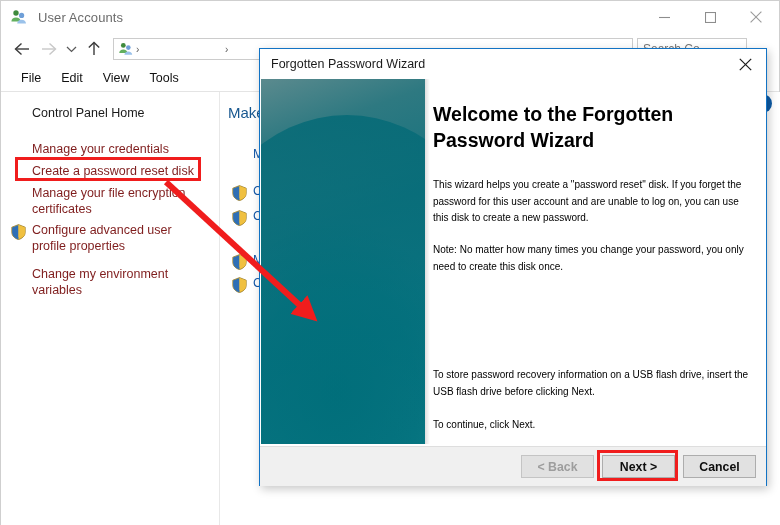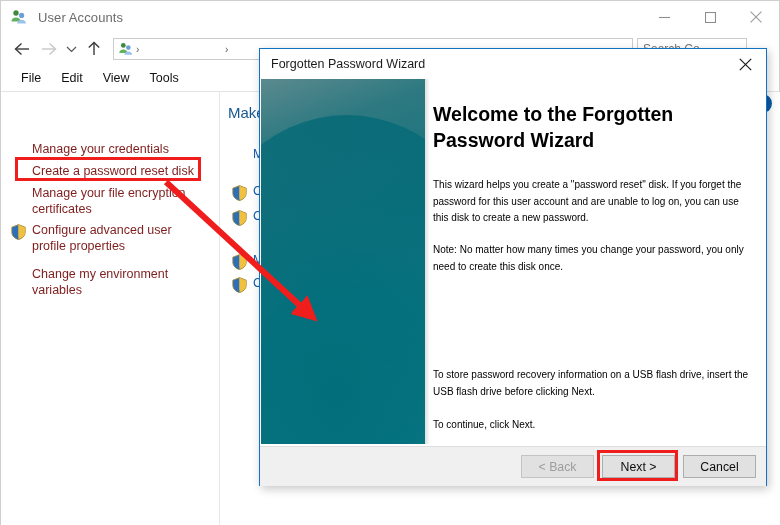--- a/index.html
+++ b/index.html
@@ -338,20 +338,21 @@
     height: 23px;
     font-family: "Liberation Sans", sans-serif;
     font-size: 12.3px;
     color: #0d0d0d;
     background: #e1e1e1;
     border: 1px solid #adadad;
     display: flex;
     align-items: center;
     justify-content: center;
     box-sizing: border-box;
+    font-weight: bold;
   }
   .dlg-btn.disabled { color: #9d9d9d; border-color: #c4c4c4; background:#e1e1e1; }
   .btn-wrap { position: relative; display: inline-block; }
   .btn-wrap.highlight::after {
     content: "";
     position: absolute;
     left: -5px; top: -5px;
     width: 81px; height: 31px;
     border: 3px solid #f01d1d;
     box-sizing: border-box;
@@ -459,20 +460,21 @@
 
   <div class="menubar">
     <span class="menu-item">File</span>
     <span class="menu-item">Edit</span>
     <span class="menu-item">View</span>
     <span class="menu-item">Tools</span>
   </div>
   <div class="menubar-rule"></div>
 
   <div class="leftpane">
+    <div class="nav-link plain" style="left:31px; top:13px;">Control Panel Home</div>
 
     <div class="nav-link" style="left:31px; top:49px;">Manage your credentials</div>
 
     <div class="nav-link" style="left:31px; top:71px;">Create a password reset disk</div>
 
     <div class="nav-link" style="left:31px; top:93px;">Manage your file encryption
 certificates</div>
 
     <span class="shield" style="left:10px; top:132px;">
       <svg width="15" height="16" viewBox="0 0 15 16">

